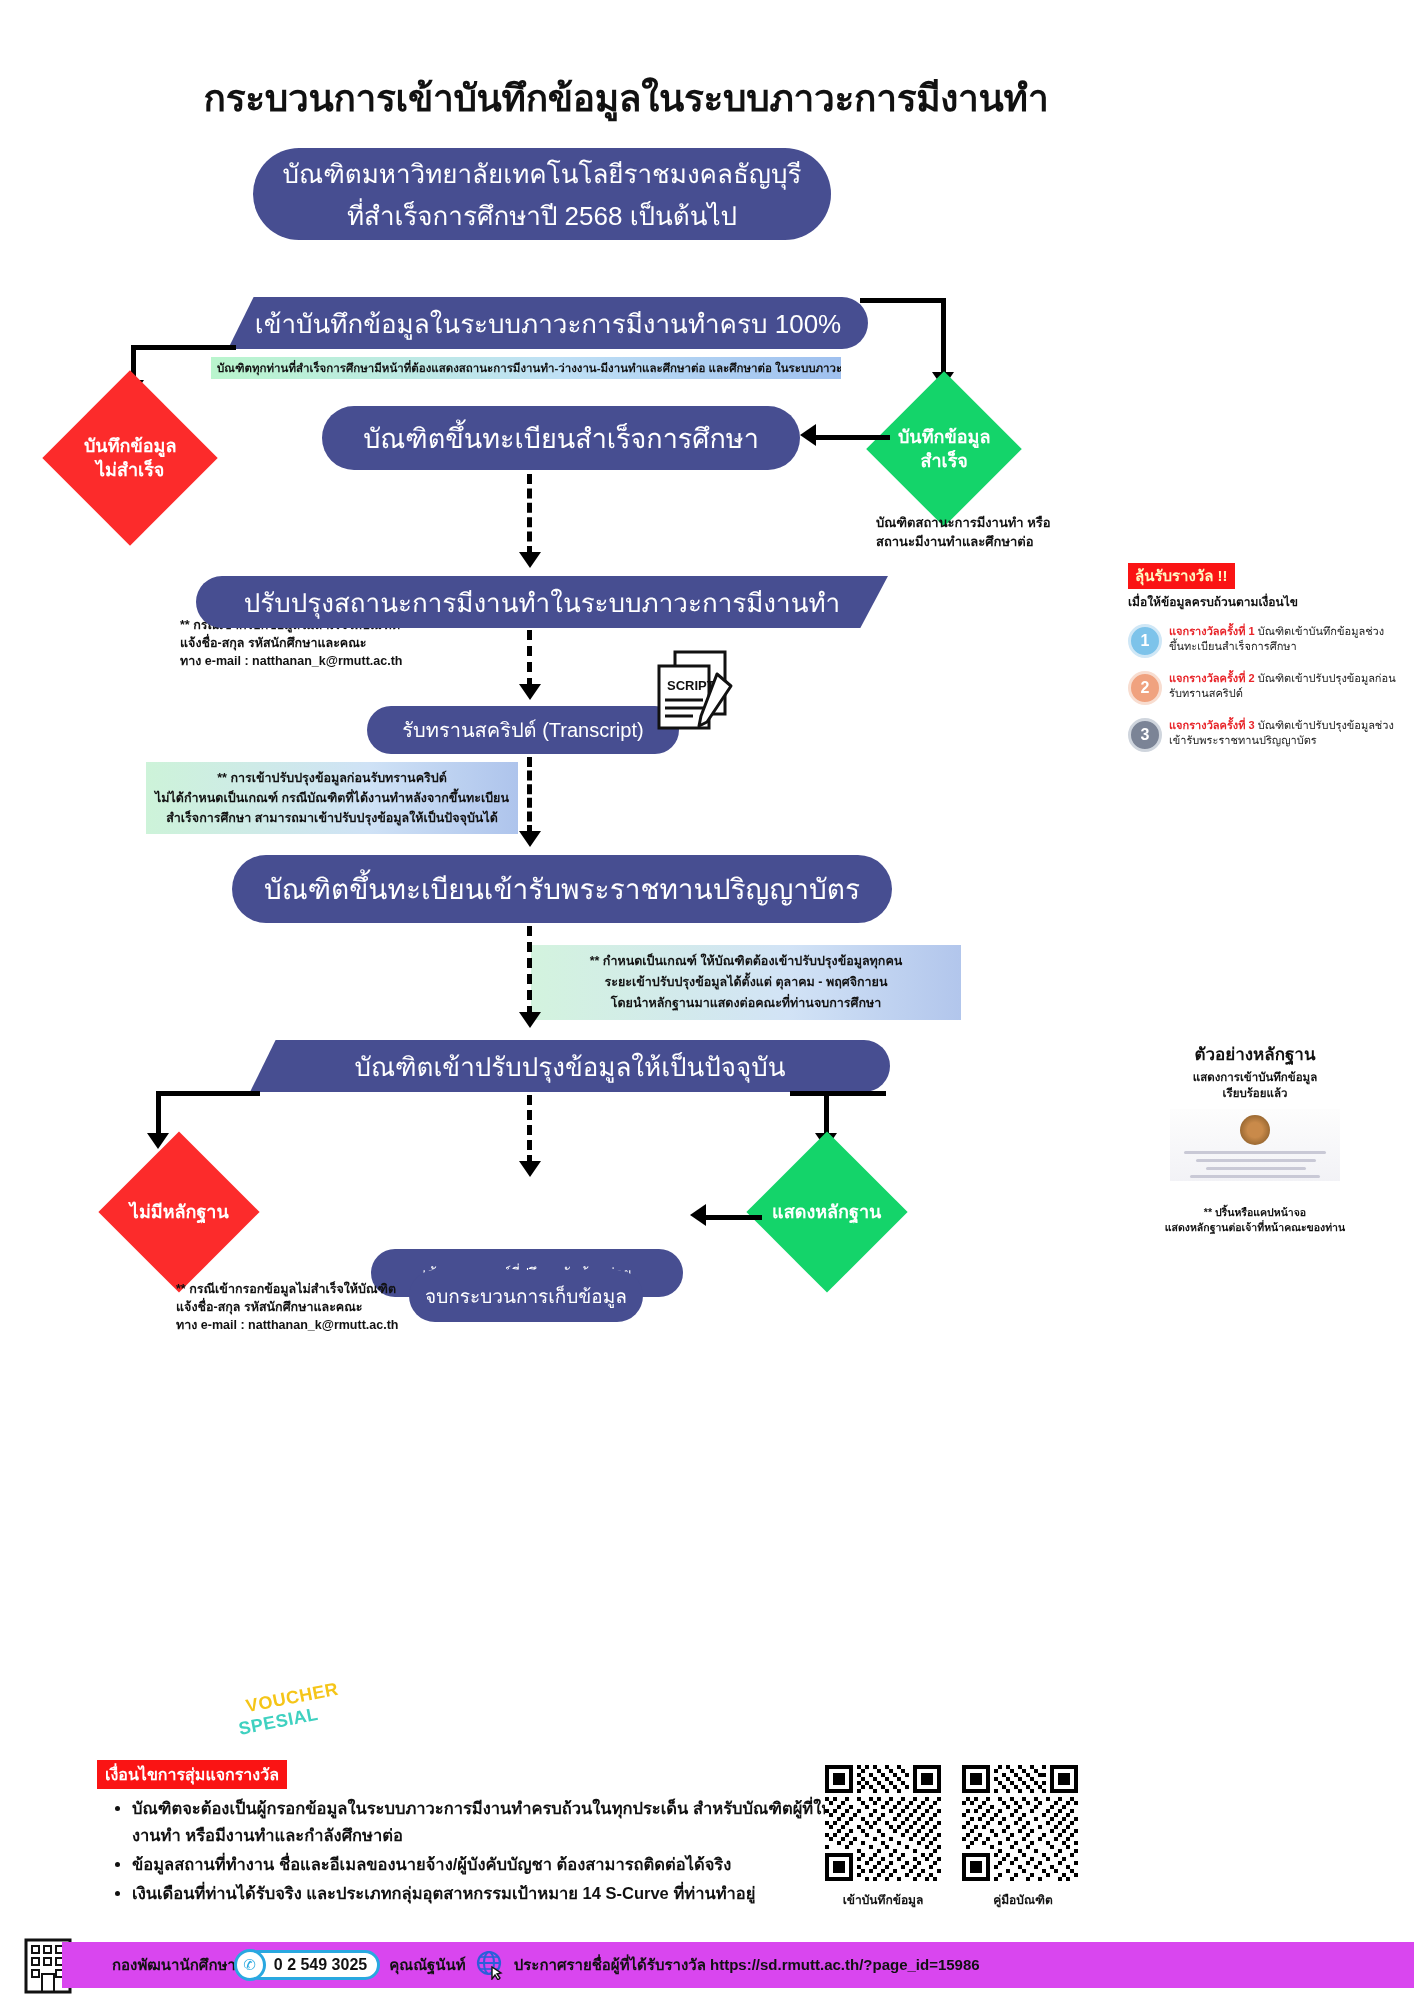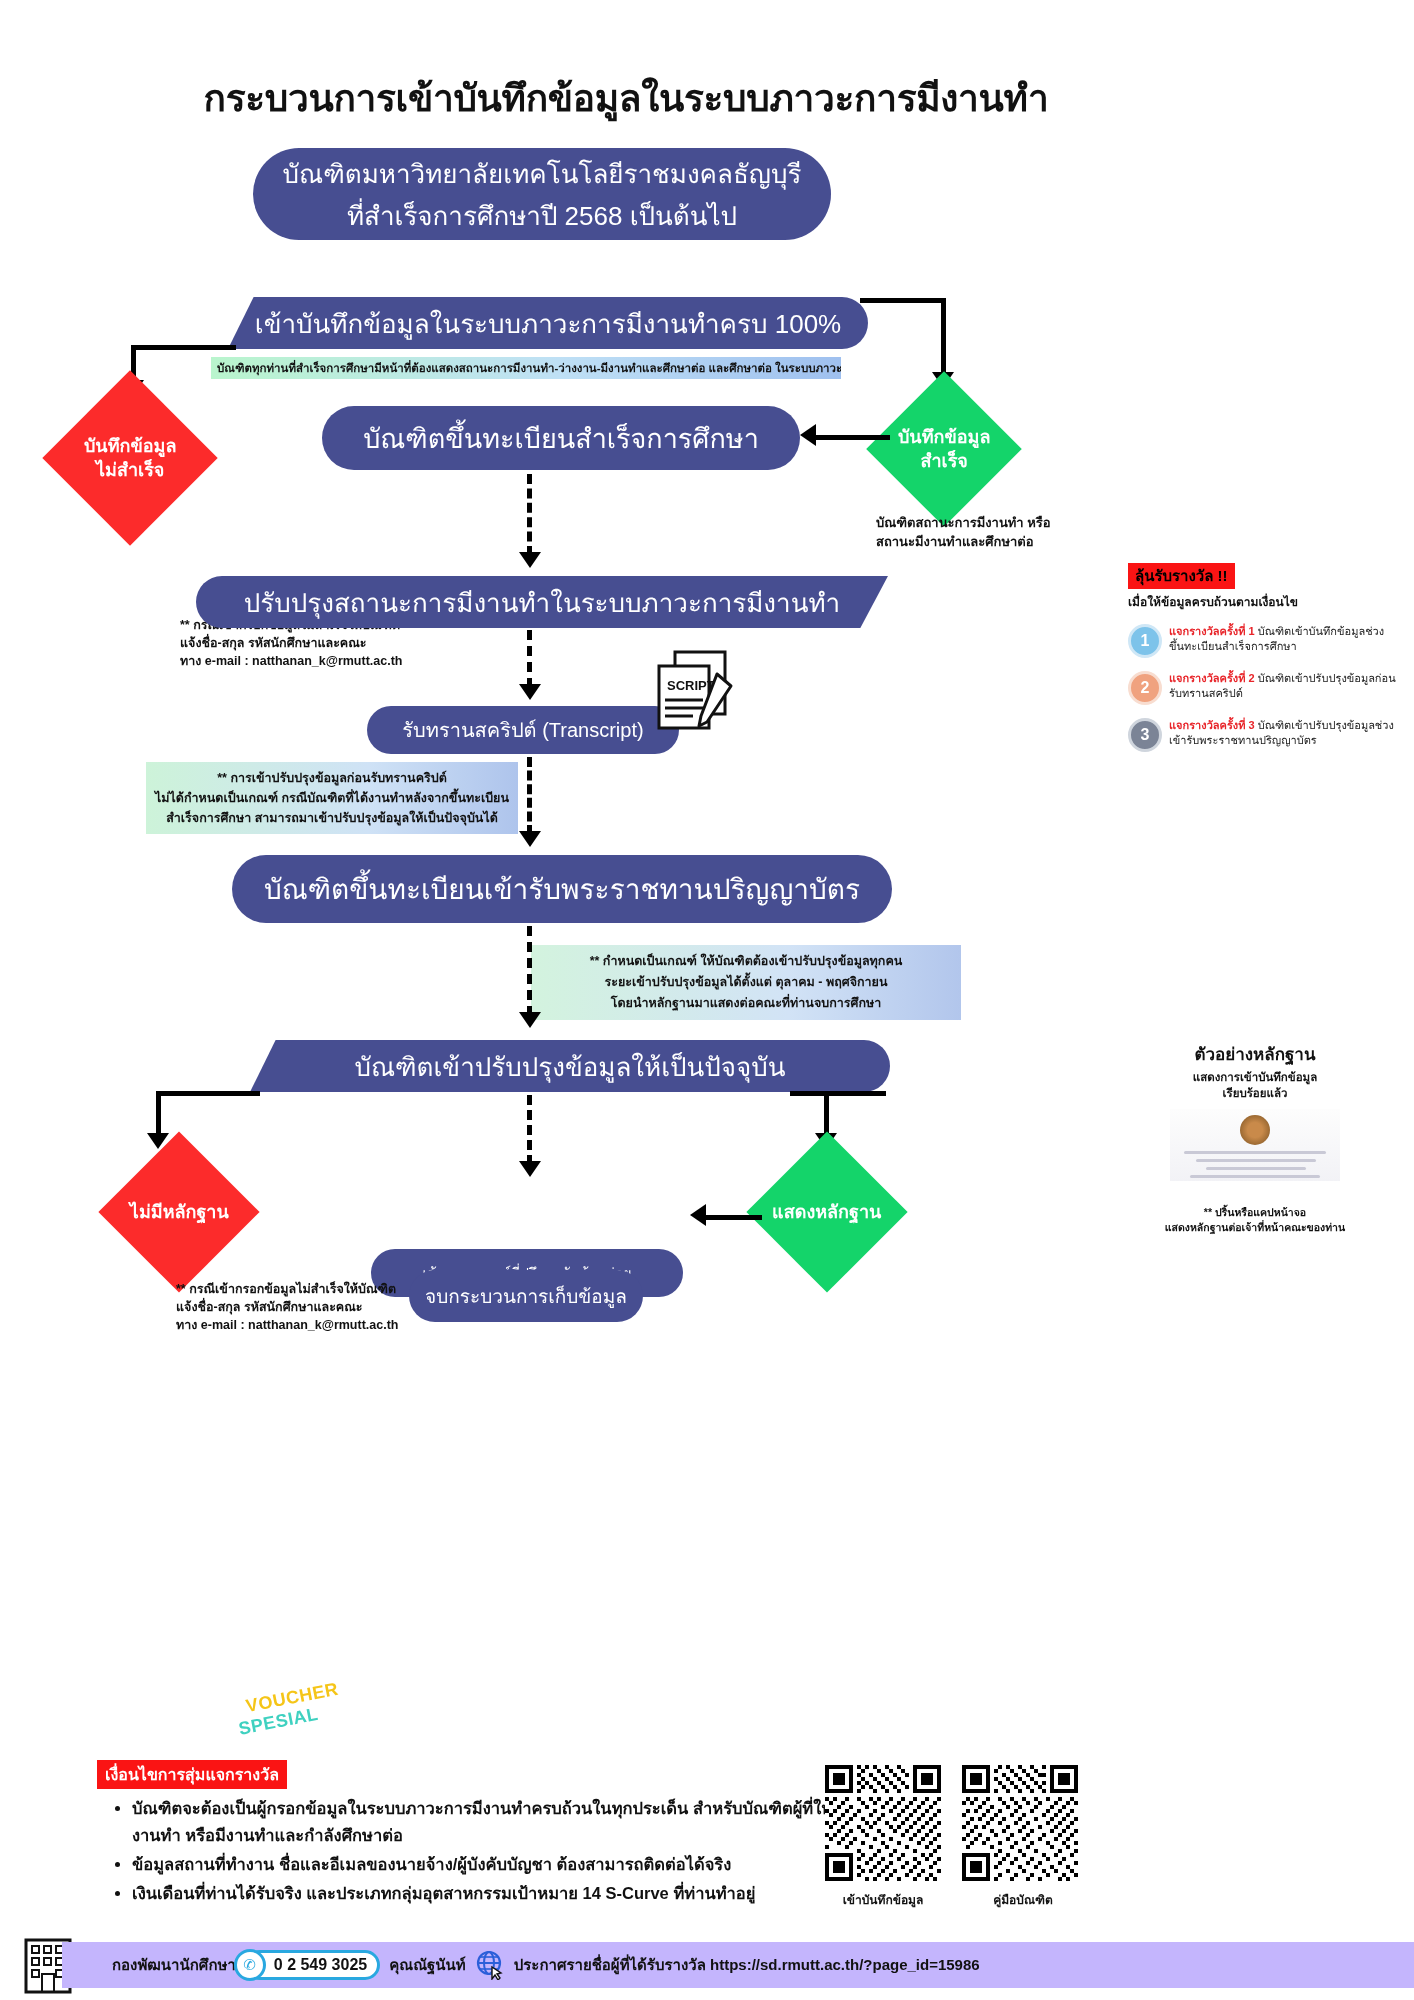--- a/index.html
+++ b/index.html
@@ -107,21 +107,21 @@
   .note {
     font-size: 12.5px; font-weight: 700; color: #111; line-height: 18px;
   }
   #note-fail { left: 180px; top: 616px; width: 260px; }
   #note-nodoc { left: 176px; top: 1280px; width: 250px; }
   #note-green-status { left: 876px; top: 513px; width: 210px; font-size: 13px; line-height: 19px; }
 
   
   #reward { left: 1128px; top: 563px; width: 270px; }
   #reward-title {
-    display: inline-block; background: #fa1414; color: #000000;
+    display: inline-block; background: #fa1414; color: #fef9c3;
     font-size: 15px; font-weight: 700; padding: 1px 7px;
   }
   #reward-sub { font-size: 12px; font-weight: 700; color: #111; margin-top: 3px; }
   .reward-item { display: flex; align-items: flex-start; margin-top: 13px; }
   .rnum {
     width: 34px; height: 34px; border-radius: 50%;
     flex: none; margin-right: 7px;
     display: flex; align-items: center; justify-content: center;
     color: #fff; font-size: 16px; font-weight: 700;
   }
@@ -175,21 +175,21 @@
   .qr { width: 116px; height: 116px; background: #fff; }
   #qr1 { left: 825px; top: 1765px; }
   #qr2 { left: 962px; top: 1765px; }
   .qr-cap { font-size: 12px; font-weight: 700; color: #111; text-align: center; }
   #qr1cap { left: 800px; top: 1890px; width: 166px; }
   #qr2cap { left: 940px; top: 1890px; width: 166px; }
 
   
   #footer {
     left: 62px; top: 1942px; width: 1352px; height: 46px;
-    background: #c4b5fd; display: flex; align-items: center; gap: 9px;
+    background: #d946ef; display: flex; align-items: center; gap: 9px;
     padding-left: 50px;
   }
   #footer .ft { font-size: 15px; font-weight: 700; color: #111; }
   #footer .ft.url { font-size: 15px; }
   #phone-pill {
     background: #fff; border: 3px solid #29a8e0; border-radius: 20px;
     height: 30px; display: flex; align-items: center; padding: 0 10px 0 26px;
     font-size: 16px; font-weight: 700; color: #111; position: relative;
   }
   #phone-pill .pic {

